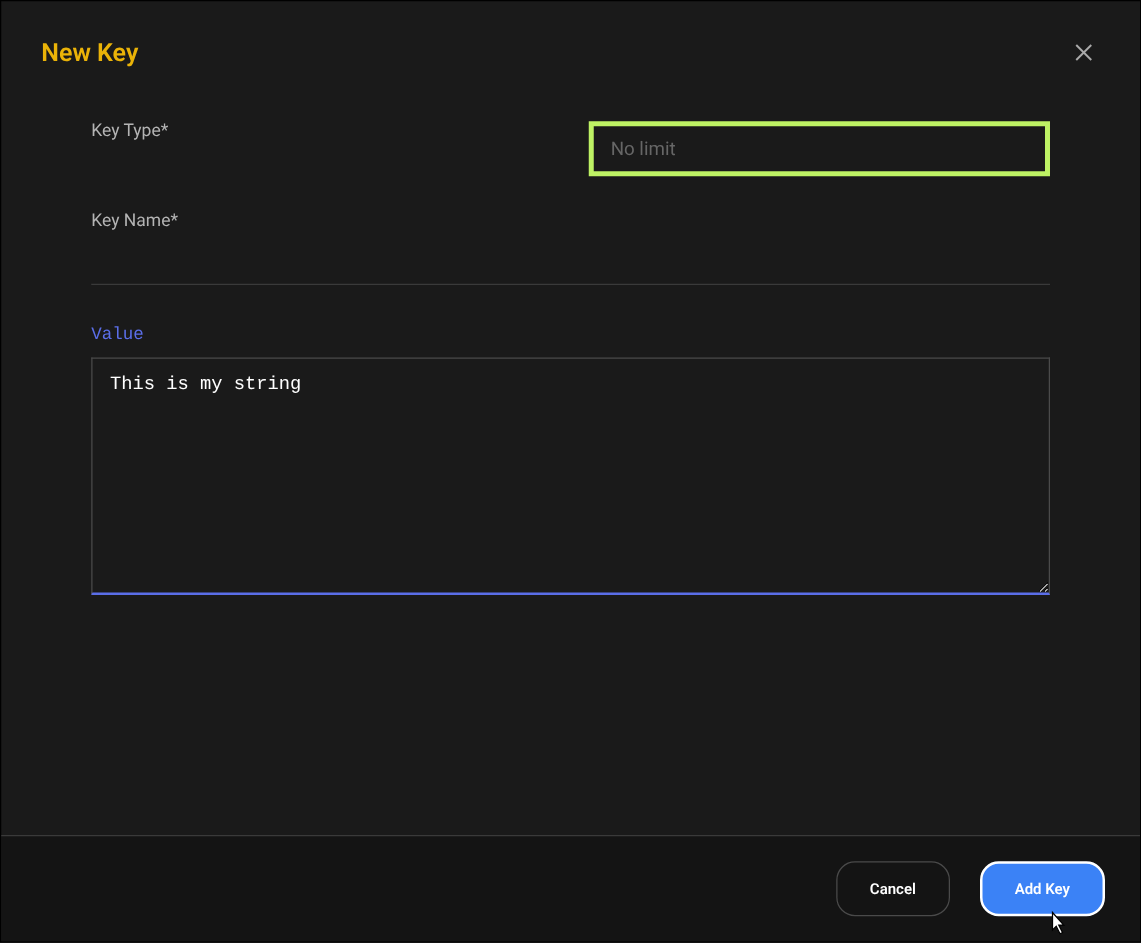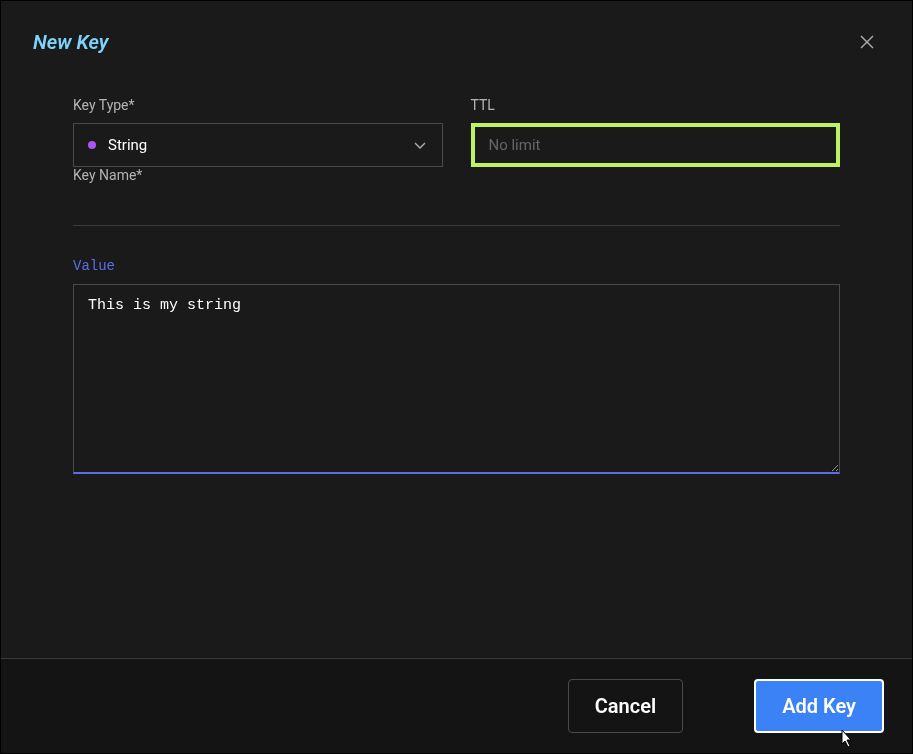--- a/index.html
+++ b/index.html
@@ -29,22 +29,21 @@
     .modal-header {
       display: flex;
       justify-content: space-between;
       align-items: center;
       padding: 28px 32px 20px 32px;
     }
     
     .modal-title {
       font-size: 20px;
       font-weight: 600;
-      color: #7dd3fc;
-      font-style: italic;
+      color: #eab308;
     }
     
     .close-btn {
       background: none;
       border: none;
       cursor: pointer;
       padding: 4px;
       color: #aaa;
       display: flex;
       align-items: center;
@@ -64,20 +63,21 @@
     }
     
     .form-group {
       flex: 1;
       display: flex;
       flex-direction: column;
     }
     
     .form-group-full {
       width: 100%;
+      margin-top: 28px;
     }
     
     .label {
       font-size: 14px;
       color: #b4b4b4;
       margin-bottom: 10px;
     }
     
     .select-wrapper {
       position: relative;
@@ -155,26 +155,25 @@
       border-top: 1px solid #3a3a3a;
       padding: 20px 28px;
       display: flex;
       justify-content: flex-end;
       gap: 24px;
       background: #141414;
     }
     
     .btn {
       padding: 13px 26px;
-      font-size: 20px;
+      font-size: 12px;
       font-weight: 600;
-      border-radius: 4px;
+      border-radius: 15px;
       cursor: pointer;
       font-family: inherit;
-      margin-left: 47px;
     }
     
     .btn-secondary {
       background: transparent;
       border: 1px solid #4a4a4a;
       color: #ffffff;
     }
     
     .btn-primary {
       background: #3b82f6;
@@ -204,31 +203,23 @@
       </svg>
     </button>
   </div>
 
   <div class="modal-body">
 
     <div class="form-row">
 
       <div class="form-group">
         <label class="label">Key Type*</label>
-        <div class="select-wrapper">
-          <span class="type-indicator"></span>
-          <span class="select-value">String</span>
-          <svg class="chevron" width="16" height="16" viewBox="0 0 16 16" fill="none" stroke="currentColor" stroke-width="1.5">
-            <polyline points="3,6 8,11 13,6"></polyline>
-          </svg>
-        </div>
       </div>
 
       <div class="form-group">
-        <label class="label">TTL</label>
         <input type="text" class="text-input" placeholder="No limit" style="">
       </div>
 
     </div>
 
     <div class="form-group form-group-full">
       <label class="label">Key Name*</label>
     </div>
 
     <hr class="divider">

